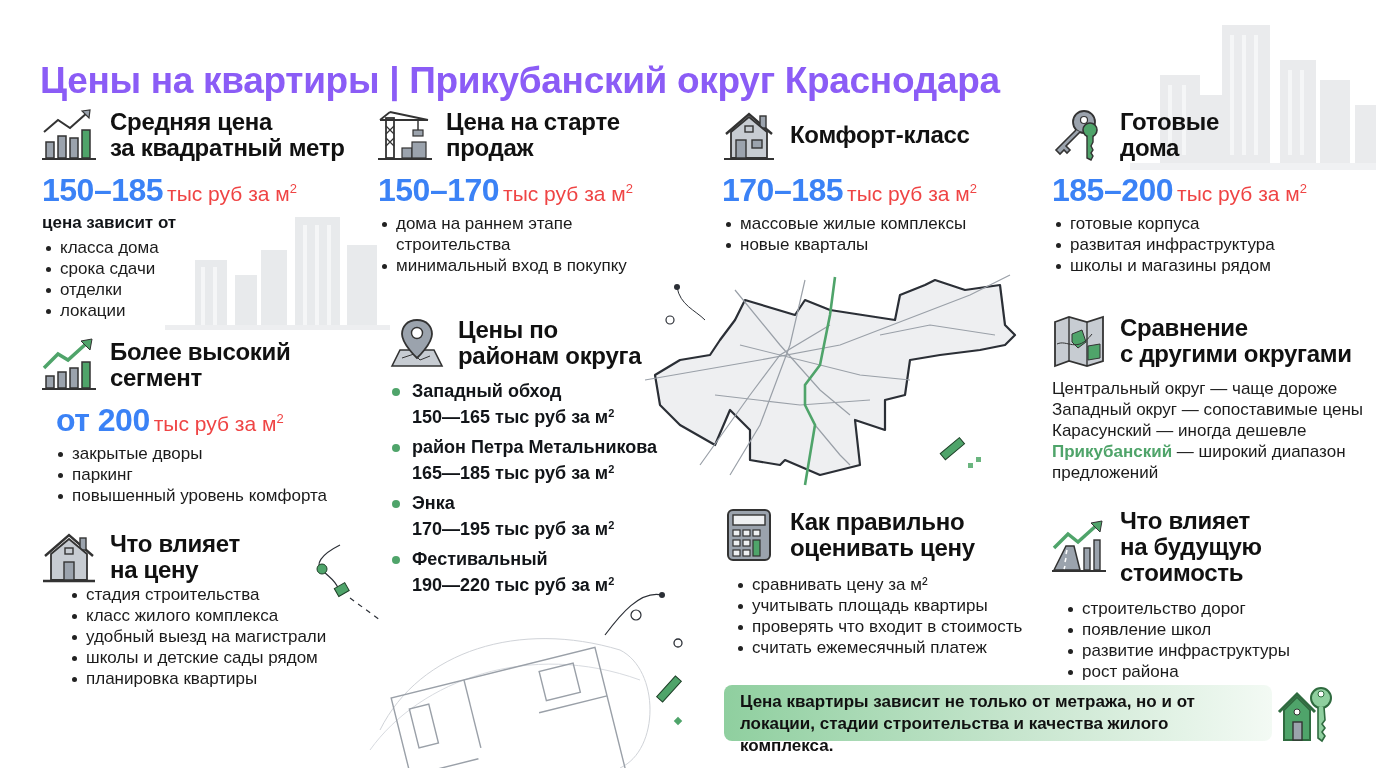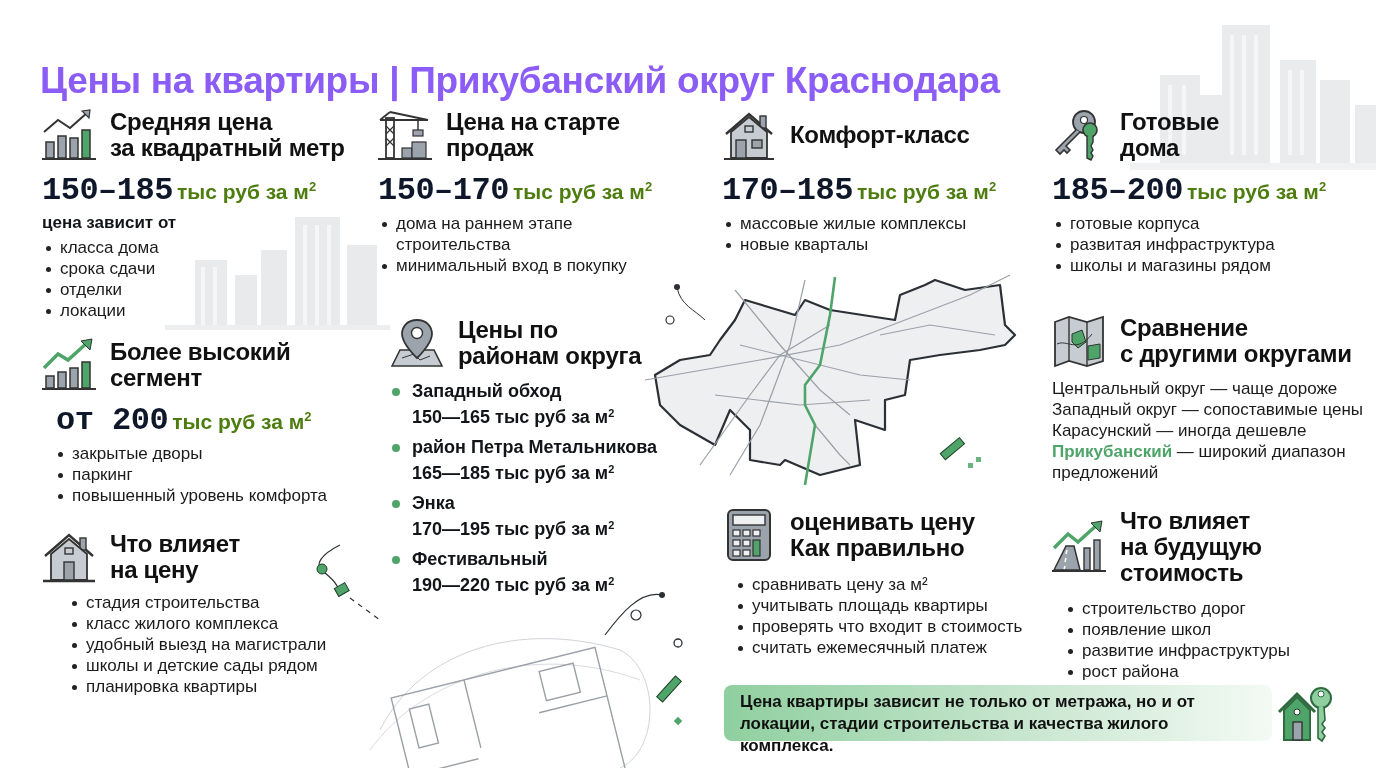--- a/index.html
+++ b/index.html
@@ -7,22 +7,22 @@
   body { position: relative; font-family: "Liberation Sans", "DejaVu Sans", sans-serif; color: #111418; }
   .abs { position: absolute; }
 
   .title { left: 40px; top: 28px; font-size: 37px; font-weight: 700; color: #8b5cf6; letter-spacing: -0.3px; white-space: nowrap; margin-top: 32px; }
 
   .block { position: absolute; }
   .head { display: flex; align-items: center; gap: 14px; }
   .icon { width: 54px; height: 54px; flex: 0 0 54px; }
   .head-title { font-size: 24px; font-weight: 700; line-height: 26px; color: #111; letter-spacing: -0.3px; }
   .price { margin-top: 10px; white-space: nowrap; }
-  .price .num { font-size: 32px; font-weight: 700; letter-spacing: -0.5px; color: #0f172a; font-family: Liberation Mono, monospace; }
-  .price .unit { font-size: 21px; font-weight: 700; color: #4d7c0f; margin-left: 4px; }
+  .price .num { font-size: 32px; font-weight: 700; letter-spacing: -0.5px; color: #3b82f6; }
+  .price .unit { font-size: 21px; font-weight: 400; color: #ef4444; margin-left: 4px; }
   .price sup { font-size: 13px; vertical-align: 8px; }
   .sub-label { font-size: 17px; font-weight: 700; margin-top: 4px; }
   ul.bullets { list-style: none; margin-top: 4px; }
   ul.bullets li { font-size: 17px; line-height: 21px; position: relative; padding-left: 18px; color: #1b1b1b; white-space: nowrap; }
   ul.bullets li::before { content: ""; position: absolute; left: 4px; top: 9px; width: 5px; height: 5px; border-radius: 50%; background: #222; }
 
   ul.districts { list-style: none; margin-top: 10px; }
   ul.districts li { position: relative; padding-left: 22px; margin-bottom: 8px; }
   ul.districts li::before { content: ""; position: absolute; left: 2px; top: 8px; width: 8px; height: 8px; border-radius: 50%; background: #4fa46a; }
   .d-name { font-size: 18px; font-weight: 700; line-height: 22px; display: block; white-space: nowrap; }
@@ -267,21 +267,21 @@
       <path d="M9 24 L27 9 L45 24 L45 50 L9 50 Z" fill="#c7ccd2" stroke="#333" stroke-width="1.8"></path>
       <rect x="22" y="32" width="10" height="18" fill="#9ba3ad" stroke="#333" stroke-width="1.4"></rect>
       <rect x="23" y="18" width="8" height="6" fill="none" stroke="#333" stroke-width="1.4"></rect>
       <line x1="1" y1="51" x2="53" y2="51" stroke="#333" stroke-width="2.4"></line>
     </svg>
     <div>
       <div class="head-title">Что влияет</div>
       <div class="head-title">на цену</div>
     </div>
   </div>
-  <ul class="bullets" style="margin-left:26px; margin-top:8px;">
+  <ul class="bullets" style="margin-left:26px; margin-top:0;">
     <li>стадия строительства</li>
     <li>класс жилого комплекса</li>
     <li>удобный выезд на магистрали</li>
     <li>школы и детские сады рядом</li>
     <li>планировка квартиры</li>
   </ul>
 </div>
 
 <div class="block" style="left:390px; top:316px;">
   <div class="head">
@@ -349,22 +349,22 @@
           <rect x="21" y="22" width="7" height="6"></rect>
           <rect x="31" y="22" width="7" height="6"></rect>
         <rect x="11" y="32" width="7" height="6"></rect>
           <rect x="21" y="32" width="7" height="6"></rect>
         <rect x="11" y="42" width="7" height="6"></rect>
           <rect x="21" y="42" width="7" height="6"></rect>
       </g>
       <rect x="31" y="32" width="7" height="16" fill="#4fa46a" stroke="#333" stroke-width="1.2"></rect>
     </svg>
     <div>
+      <div class="head-title">Как правильно</div>
       <div class="head-title">оценивать цену</div>
-      <div class="head-title">Как правильно</div>
     </div>
   </div>
   <ul class="bullets" style="margin-left:12px; margin-top:12px;">
     <li>сравнивать цену за м²</li>
     <li>учитывать площадь квартиры</li>
     <li>проверять что входит в стоимость</li>
     <li>считать ежемесячный платеж</li>
   </ul>
 </div>
 

